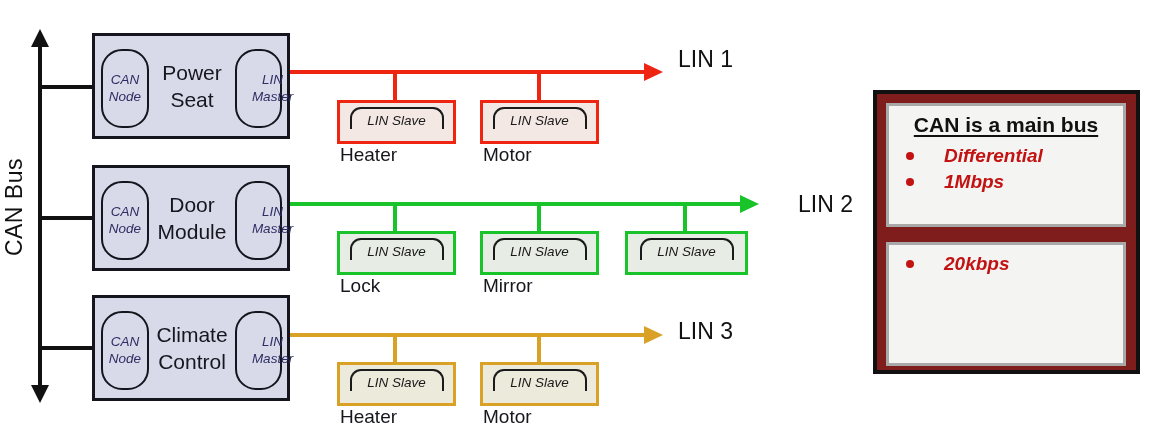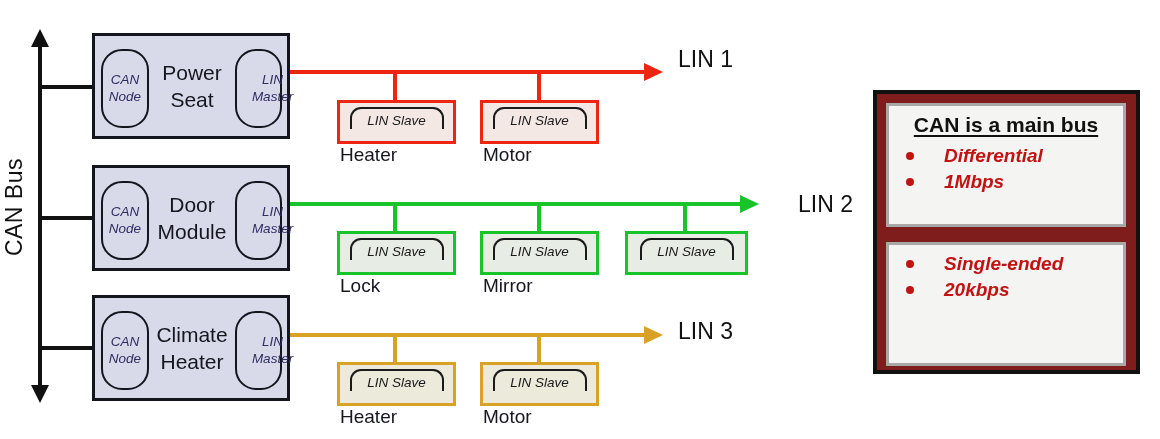--- a/index.html
+++ b/index.html
@@ -123,21 +123,21 @@
     <div class="module-title">Door Module</div>
     <div class="subbox right">
       <span>LIN Master</span>
     </div>
   </div>
 
   <div class="module" style="top:295px;">
     <div class="subbox left">
       <span>CAN Node</span>
     </div>
-    <div class="module-title">Climate Heater</div>
+    <div class="module-title">Climate Control</div>
     <div class="subbox right">
       <span>LIN Master</span>
     </div>
   </div>
 
   <div class="busline red" style="left:290px;top:70px;width:356px;"></div>
   <div class="arr-right red" style="left:644px;top:63px;"></div>
   <div class="bus-label" style="left:678px;top:46px;">LIN 1</div>
   <div class="drop red" style="left:393px;top:72px;height:29px;"></div>
   <div class="drop red" style="left:537px;top:72px;height:29px;"></div>
@@ -207,23 +207,19 @@
         <li>
           <span class="dot"></span>
           <span>1Mbps</span>
         </li>
       </ul>
     </div>
     <div class="info-section s1">
       <ul class="bullets">
         <li>
           <span class="dot"></span>
-          <span>Single-ended</span>
-        </li>
-        <li>
-          <span class="dot"></span>
           <span>20kbps</span>
         </li>
       </ul>
     </div>
   </div>
 
 </div>
 
 </body></html>

